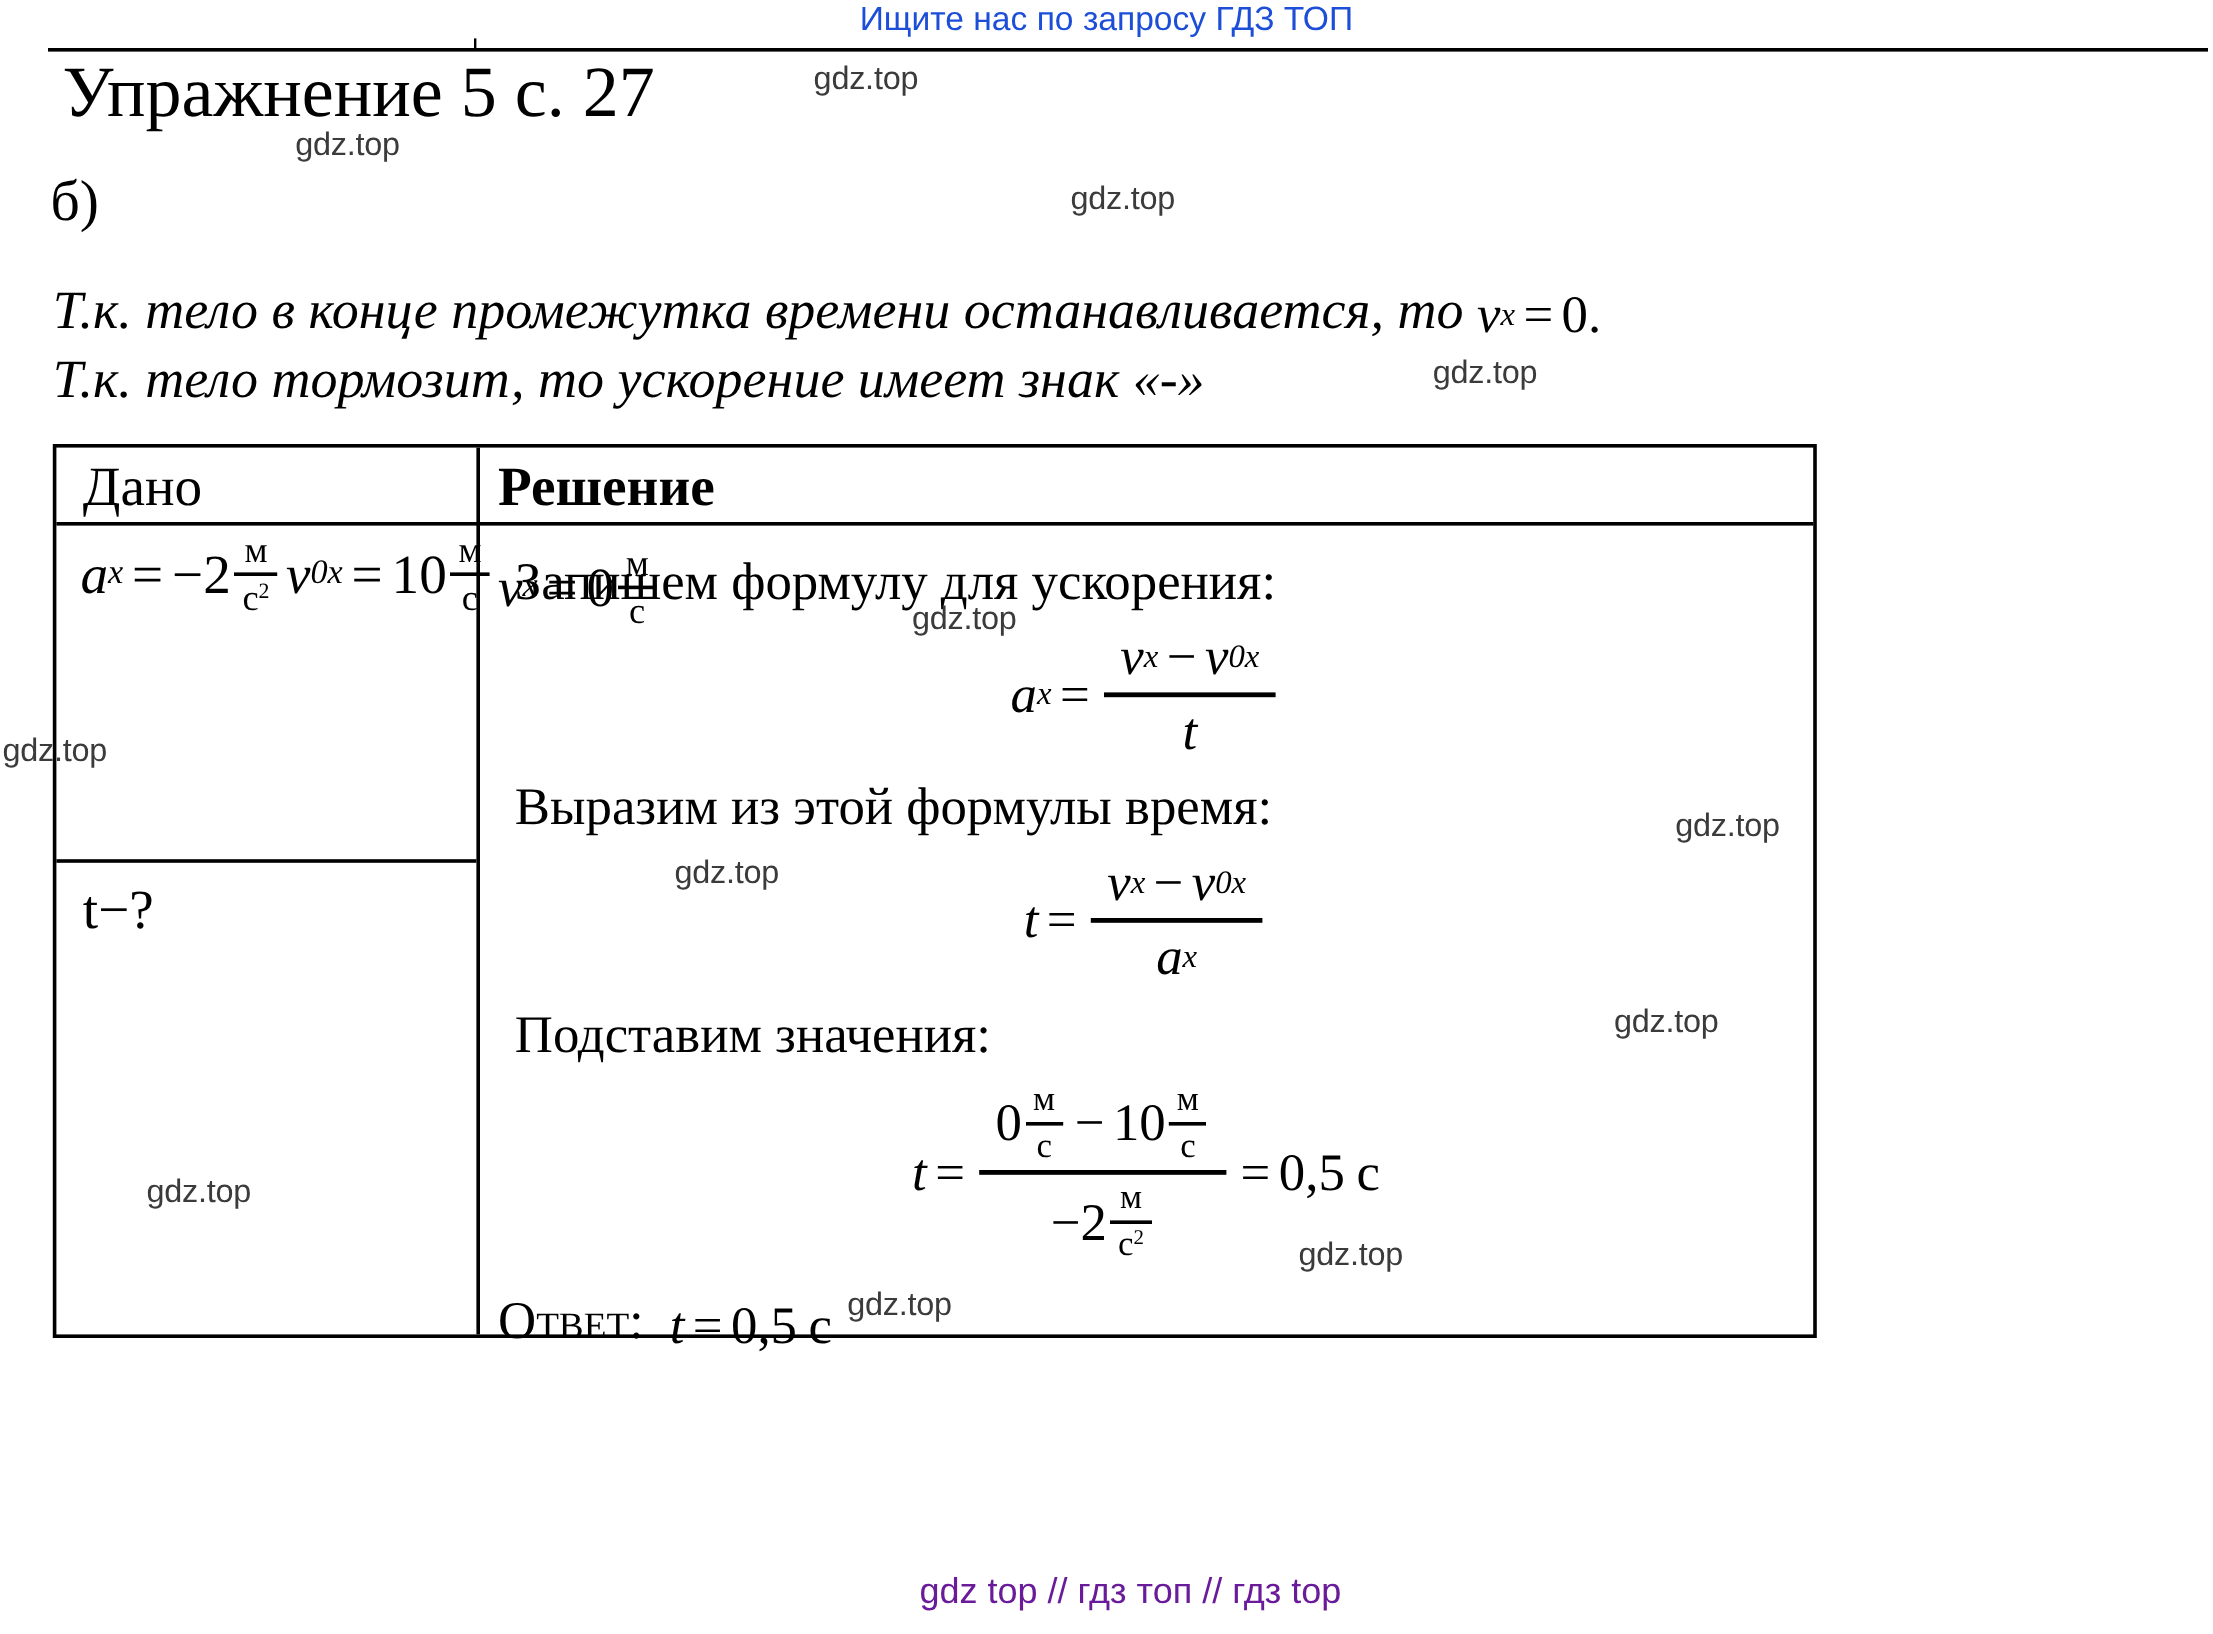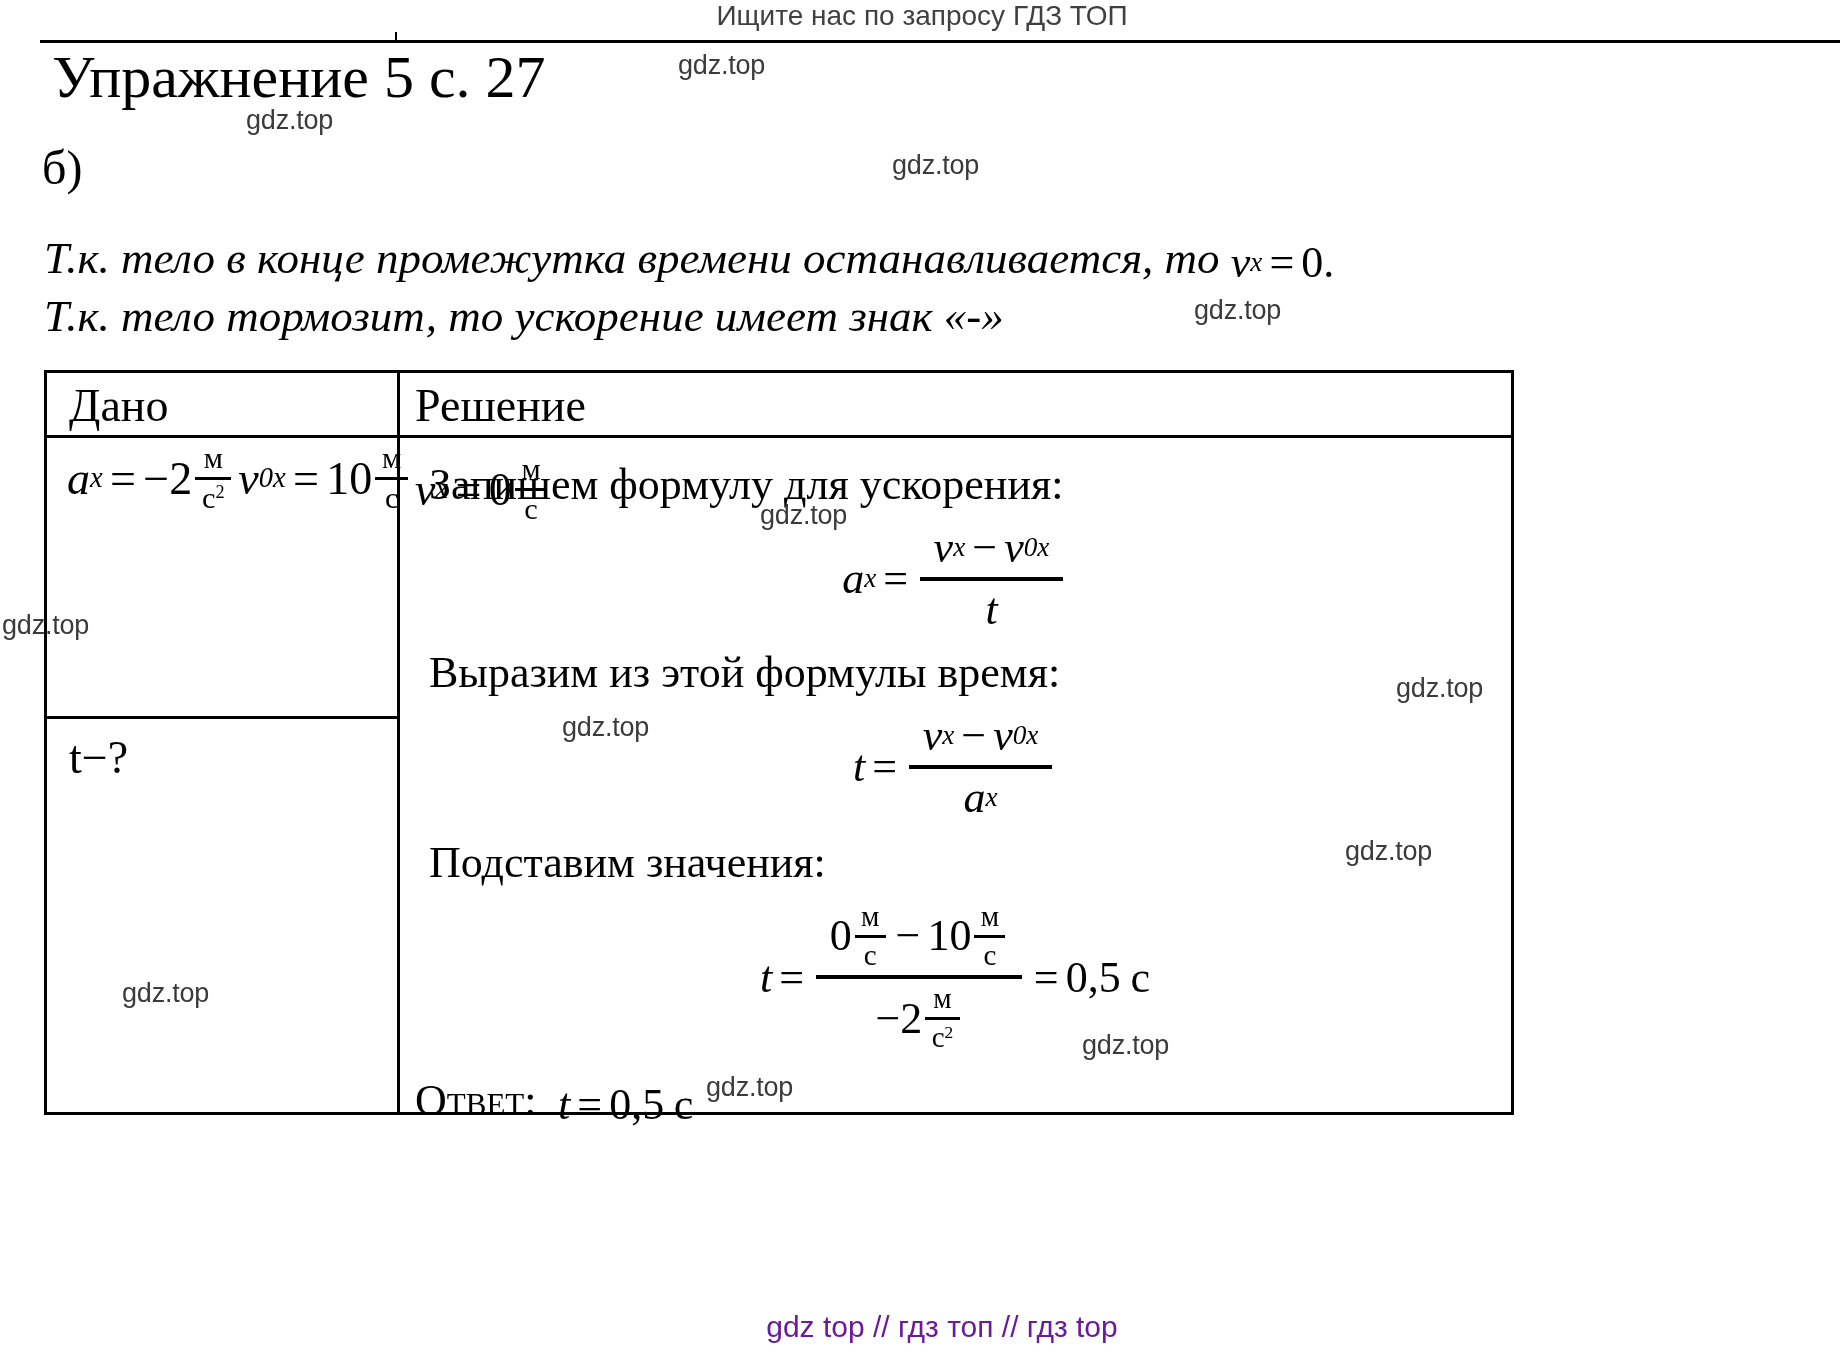--- a/index.html
+++ b/index.html
@@ -227,21 +227,21 @@
     font-family: "Liberation Sans", sans-serif;
     font-size: 30px;
     color: #6a1b9a;
     white-space: nowrap;
     padding-left: 20px;
   }
 </style>
 </head>
 <body>
 
-<div class="promo" style="color: #404040;">Ищите нас по запросу ГДЗ ТОП</div>
+<div class="promo" style="color: #1d4ed8;">Ищите нас по запросу ГДЗ ТОП</div>
 <div class="rule-top"></div>
 <div class="rule-tick"></div>
 
 <div class="title">Упражнение 5 с. 27</div>
 <div class="sub-item">б)</div>
 
 <div class="stmt stmt-1">
   <span>Т.к. тело в конце промежутка времени останавливается, то </span><span class="math">
       <span class="mi">v</span>
       <span class="sub">x</span>
@@ -251,21 +251,21 @@
 </div>
 
 <div class="stmt stmt-2">Т.к. тело тормозит, то ускорение имеет знак «-»</div>
 
 <div class="tbl">
   <div class="col-div"></div>
   <div class="hdr-div"></div>
   <div class="dano-div"></div>
 
   <div class="cell-hdr hdr-dano">Дано</div>
-  <div class="cell-hdr hdr-resh" style="left:368px;">Решение</div>
+  <div class="cell-hdr hdr-resh" style="left:368px;font-weight:bold;">Решение</div>
 
   <div class="dano-body">
 
     <div class="math" style="font-size:46px; margin-bottom:22px;">
       <span class="mi">a</span>
         <span class="sub">x</span>
       <span class="mo">=</span>
       <span class="mn">−2</span>
       <span class="frac unit">
         <span class="num">м</span>

